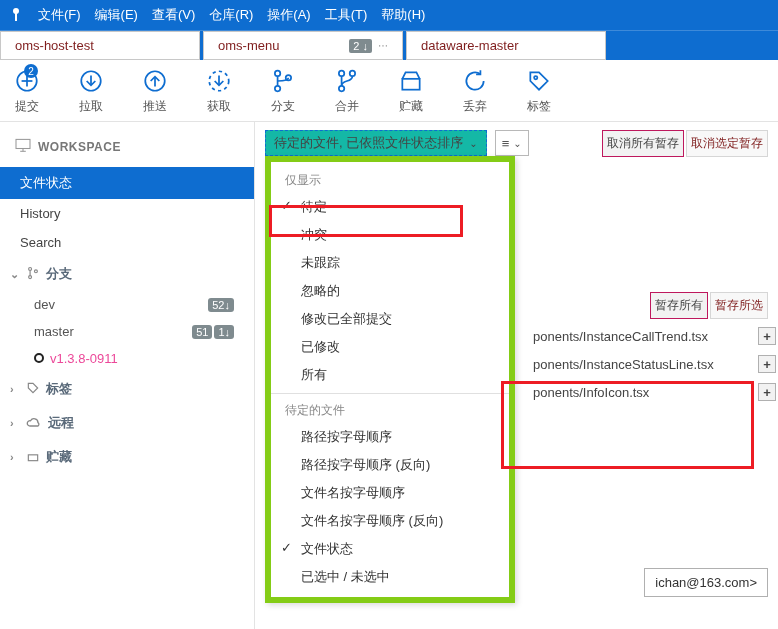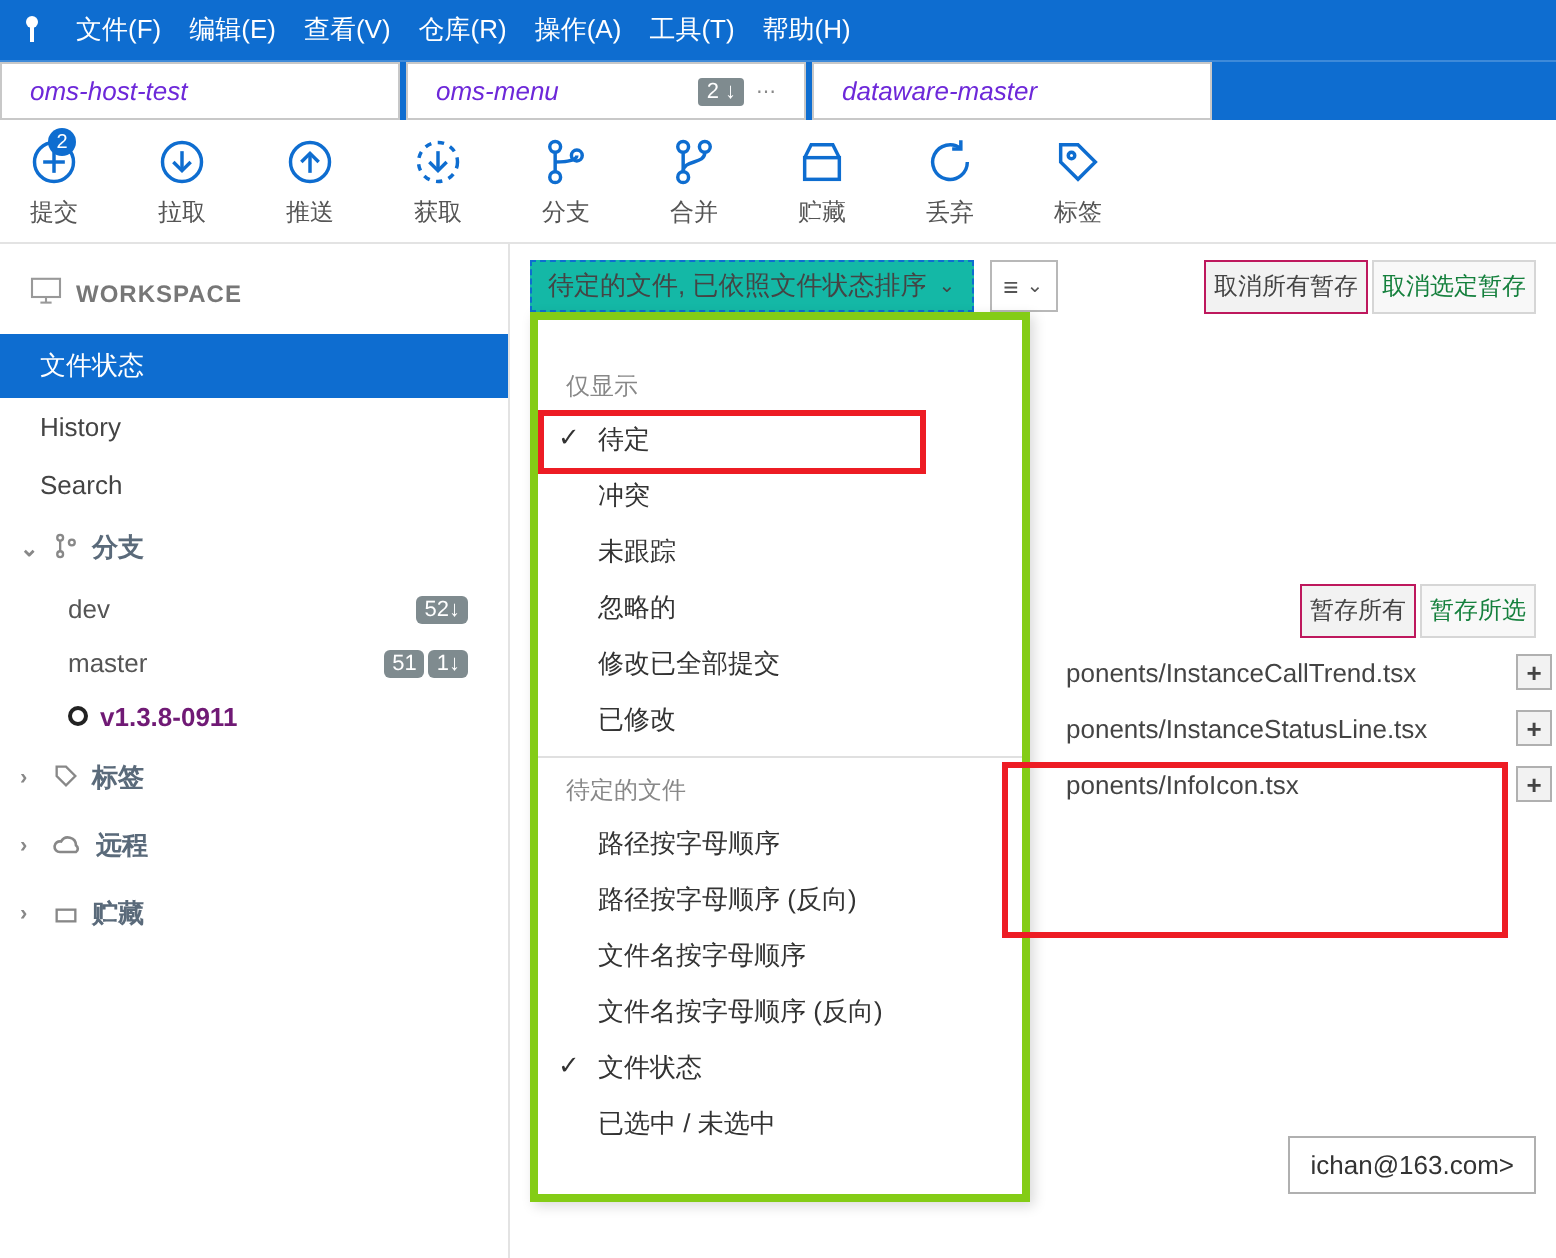--- a/index.html
+++ b/index.html
@@ -5,21 +5,21 @@
     * { box-sizing: border-box; margin: 0; padding: 0; }
     body { font-family: "Microsoft YaHei", Arial, sans-serif; font-size: 13px; color: #555; background: #fff; width: 778px; height: 629px; overflow: hidden; }
     
     .menubar { background: #0e6dd0; color: #fff; display: flex; align-items: center; height: 30px; padding: 0 8px; gap: 14px; }
     .menubar .logo { width: 16px; height: 16px; display: flex; align-items: center; justify-content: center; }
     .menubar .logo svg { fill: #fff; }
     .menubar .menu-item { font-size: 13px; cursor: pointer; }
     
     .tabs { display: flex; background: #0e6dd0; border-top: 1px solid rgba(255,255,255,0.2); }
     .tab { background: #fff; border: 1px solid #c8c8c8; margin-right: 3px; padding: 6px 14px; display: flex; align-items: center; min-width: 200px; cursor: pointer; position: relative; }
-    .tab-label { flex: 1; color: #6d28d9; font-style: italic; }
+    .tab-label { flex: 1; color: #7f1d1d; }
     .tab-badge { background: #7f8b8f; color: #fff; font-size: 11px; padding: 1px 4px; border-radius: 2px; margin-right: 6px; }
     .tab-chevron { color: #888; font-size: 10px; }
     
     .toolbar { display: flex; padding: 8px 14px 6px; gap: 38px; border-bottom: 1px solid #e3e3e3; background:#fff; }
     .tool { display: flex; flex-direction: column; align-items: center; cursor: pointer; gap: 4px; color: #555; position: relative; }
     .tool-icon { width: 26px; height: 26px; display:flex; align-items:center; justify-content:center; }
     .tool-icon svg { stroke: #0e6dd0; fill: none; stroke-width: 1.6; }
     .tool-label { font-size: 12px; }
     .tool-badge { position:absolute; top:-4px; right:2px; background:#0e6dd0; color:#fff; font-size:10px; width:14px; height:14px; border-radius:50%; display:flex; align-items:center; justify-content:center; }
     
@@ -27,39 +27,39 @@
     
     .sidebar { width: 255px; border-right: 1px solid #e3e3e3; padding-top: 8px; overflow-y:auto; }
     .side-section { padding: 4px 12px; }
     .section-header { color: #777; font-weight: 600; display: flex; align-items: center; gap: 6px; padding: 4px 2px 8px; font-size: 12px; letter-spacing: .5px; }
     .side-item { padding: 7px 20px; cursor: pointer; color:#444; display:flex; align-items:center; justify-content:space-between; }
     .side-item.active { background:#0e6dd0; color:#fff; }
     .sect-row { display:flex; align-items:center; gap:6px; padding: 8px 10px; color:#5a6a7a; cursor:pointer; font-weight:600;}
     .sect-row .chev { width:10px; color:#888; font-size:11px;}
     .sect-icon { color:#888; }
     .branch-item { display:flex; justify-content:space-between; align-items:center; padding:6px 20px 6px 34px; cursor:pointer; }
-    .branch-item.bold { font-weight:bold; color:#701a75; }
+    .branch-item.bold { font-weight:normal; color:#ec4899; }
     .branch-badge { display:flex; gap:2px; }
     .bb { background:#7f8b8f; color:#fff; font-size:11px; padding:1px 4px; border-radius:3px; }
     .radio-dot { width:10px; height:10px; border:2px solid #222; border-radius:50%; display:inline-block; margin-right:6px; }
     
     .content { flex:1; position:relative; padding: 8px 10px; }
     .filter-row { display:flex; gap:8px; margin-bottom:8px; }
     .filter-dropdown { border:1px solid #0e6dd0; border-style: dashed; padding:3px 8px; display:flex; align-items:center; gap:6px; cursor:pointer; color:#444; background:#14b8a6; font-size:13px; }
     .lines-btn { border:1px solid #b8b8b8; padding:2px 6px; display:flex; align-items:center; cursor:pointer; gap:4px; }
     
-    .dropdown-panel { position:absolute; top:34px; left:10px; background:#fff; border:4px solid #84cc16; box-shadow: 2px 2px 6px rgba(0,0,0,0.15); width: 250px; z-index:10; padding:21px 0; }
+    .dropdown-panel { position:absolute; top:34px; left:10px; background:#fff; border:6px solid #84cc16; box-shadow: 2px 2px 6px rgba(0,0,0,0.15); width: 250px; z-index:10; padding:6px 0; }
     .dd-title { color:#888; padding:4px 14px; font-size:12px; }
     .dd-item { padding:5px 14px 5px 30px; cursor:pointer; position:relative; font-size:13px; color:#333;}
     .dd-item.checked::before { content:"✓"; position:absolute; left:10px; color:#333; }
     .dd-sep { border-top:1px solid #e0e0e0; margin:4px 0; }
     
     .action-btns { position:absolute; top:8px; right:10px; display:flex; gap:2px;}
     .act-btn { border:1px solid #be185d; background:#f2f2f2; padding:4px 4px; font-size:12px; color:#444; cursor:pointer; }
-    .act-btn.disabled { color:#15803d; border-color:#d6d6d6; background:#f8f8f8; cursor:default;font-family:Liberation Mono, monospace; }
+    .act-btn.disabled { color:#7f1d1d; border-color:#d6d6d6; background:#f8f8f8; cursor:default;font-family:Liberation Mono, monospace; }
     
     .stage-btns { position:absolute; top:170px; right:10px; display:flex; gap:2px;}
     
     .file-list { position:absolute; top:200px; right:-4px; width:255px; }
     .file-row { display:flex; align-items:center; justify-content:space-between; padding:5px 6px; font-size:13px; color:#444; }
     .file-row .plus { border:1px solid #b0b0b0; background:#f2f2f2; width:18px; height:18px; display:flex; align-items:center; justify-content:center; font-weight:bold; cursor:pointer; }
     
     .email-box { position:absolute; bottom:35px; right:10px; border:1px solid #b0b0b0; padding:6px 10px; font-size:13px; color:#333; background:#fff; }
     
     .highlight-red-1 { position:absolute; border:3px solid #ed1c24; pointer-events:none; z-index:20; }
@@ -284,20 +284,21 @@
     </div>
 
     <div class="dropdown-panel">
       <div class="dd-title">仅显示</div>
       <div class="dd-item checked">待定</div>
       <div class="dd-item">冲突</div>
       <div class="dd-item">未跟踪</div>
       <div class="dd-item">忽略的</div>
       <div class="dd-item">修改已全部提交</div>
       <div class="dd-item">已修改</div>
+      <div class="dd-item">所有</div>
       <div class="dd-sep"></div>
       <div class="dd-title">待定的文件</div>
       <div class="dd-item">路径按字母顺序</div>
       <div class="dd-item">路径按字母顺序 (反向)</div>
       <div class="dd-item">文件名按字母顺序</div>
       <div class="dd-item">文件名按字母顺序 (反向)</div>
       <div class="dd-item checked">文件状态</div>
       <div class="dd-item">已选中 / 未选中</div>
     </div>
 

